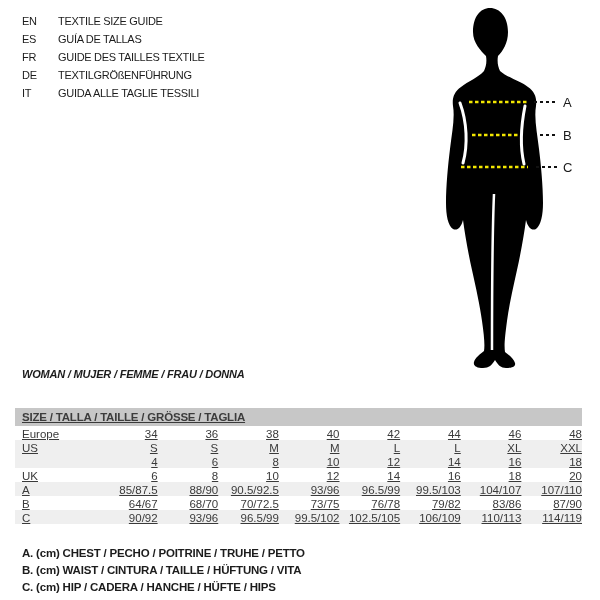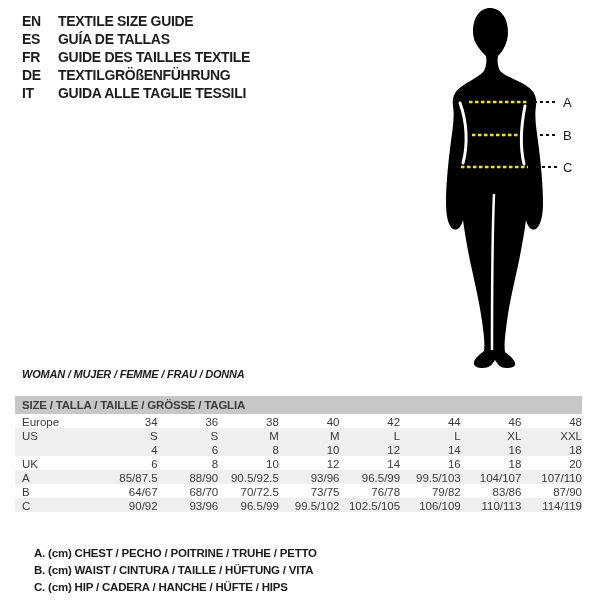--- a/index.html
+++ b/index.html
@@ -4,40 +4,40 @@
 <style>
   * { margin:0; padding:0; box-sizing:border-box; }
   html,body { background:#fff; }
   #root {
     position:relative; width:600px; height:600px; background:#ffffff;
     font-family:"Liberation Sans", sans-serif; overflow:hidden; color:#1a1a1a;
   }
   
   .lang-block { position:absolute; left:22px; top:12px; }
   .lang-row { display:flex; height:18px; align-items:center;
-    font-size:14px; font-weight:700; letter-spacing:-0.3px; color:#1c1c1c; }
+    font-size:11px; font-weight:400; letter-spacing:-0.3px; color:#1c1c1c; }
   .lang-code { width:36px; }
   
   .figure-svg { position:absolute; left:420px; top:0; }
   
   .section-title { position:absolute; left:22px; top:368px;
     font-size:11px; font-weight:700; letter-spacing:-0.2px; color:#1c1c1c;font-style:italic; }
   
-  .size-table { position:absolute; left:15px; top:396px; width:567px;
-    font-size:11.5px; color:#3a3a3a; }
+  .size-table { position:absolute; left:15px; top:408px; width:567px;
+    font-size:11.5px; color:#3a3a3a;text-decoration:underline; }
   .table-header { background:#c7c7c7; height:18px; line-height:18px;
     padding-left:7px; font-weight:700; letter-spacing:-0.2px; color:#3c3c3c; }
   .t-row { display:flex; height:14px; line-height:17px; }
   .t-row.shaded { background:#efefef;gap:7px; }
   .t-label { width:82px; padding-left:7px; }
   .t-cell { flex:1; text-align:right; }
   
   .legend { position:absolute; left:22px; top:545px; }
   .legend-row { height:17px; line-height:17px; font-size:11.5px;
-    font-weight:700; letter-spacing:-0.2px; color:#1c1c1c;margin-left:12px; }
+    font-weight:700; letter-spacing:-0.2px; color:#1c1c1c; }
 </style>
 </head>
 <body>
 
 <div id="root">
 
   <div class="lang-block">
       <div class="lang-row">
         <span class="lang-code">EN</span>
         <span class="lang-label">TEXTILE SIZE GUIDE</span>

